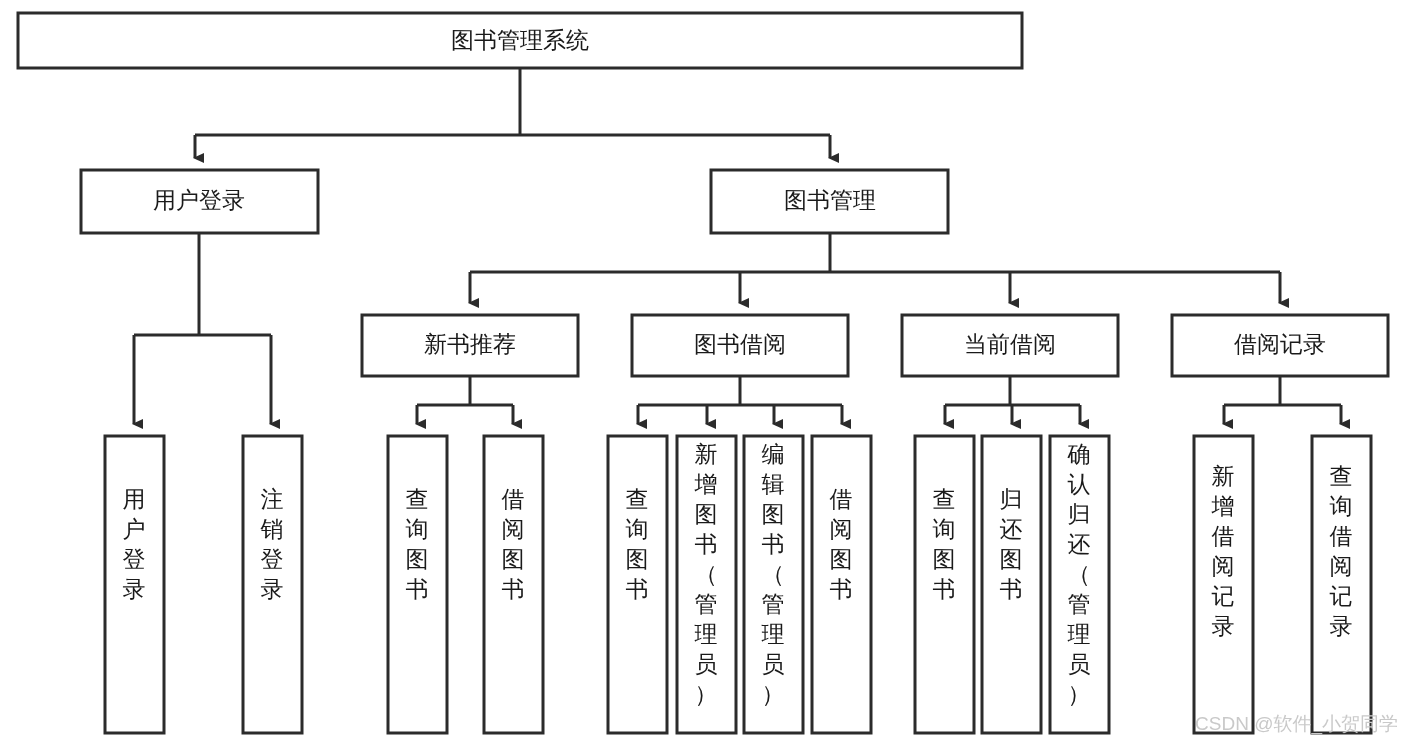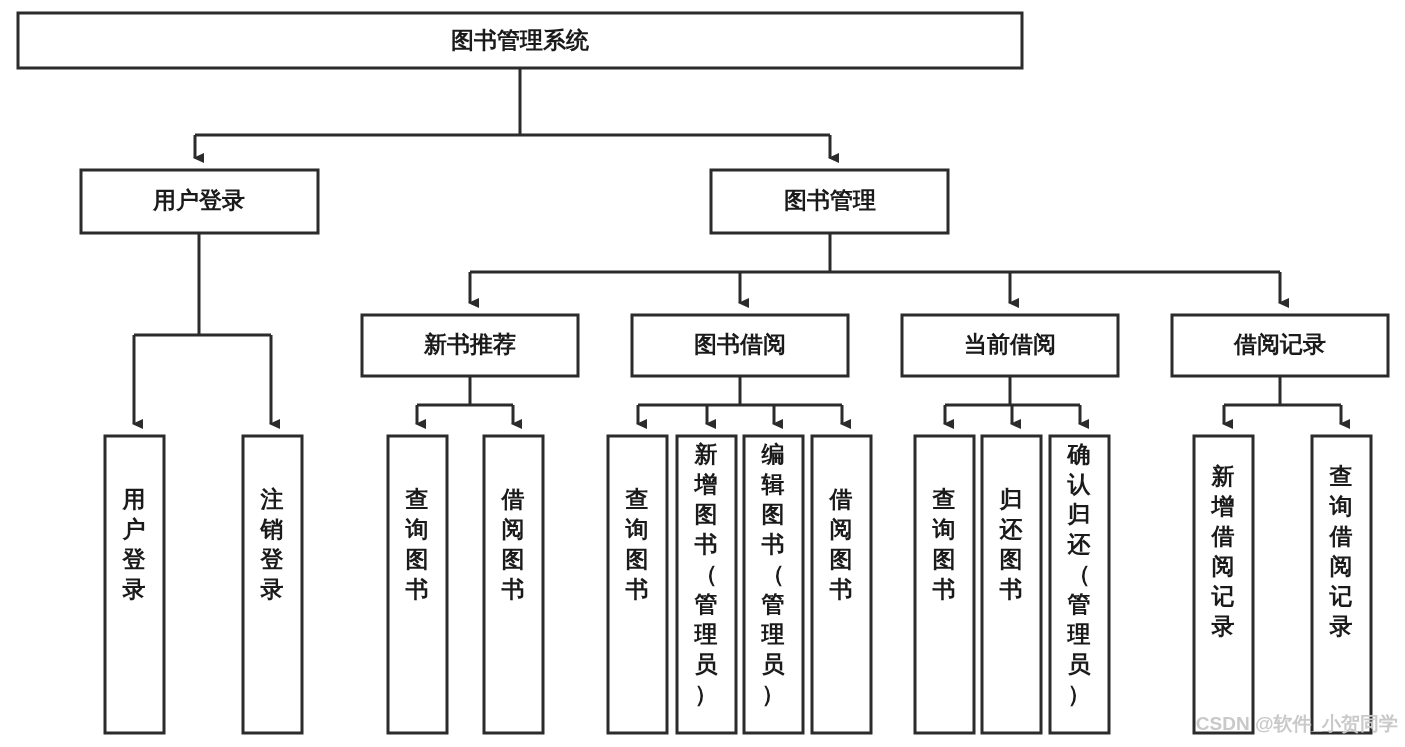--- a/index.html
+++ b/index.html
@@ -10,21 +10,20 @@
   }
   body {
     font-family: "Liberation Sans", "DejaVu Sans", sans-serif;
   }
   #diagram-root {
     position: relative;
     width: 1405px;
     height: 747px;
     background: #ffffff;
     overflow: hidden;
-    font-weight: bold;
   }
   svg#tree-svg {
     position: absolute;
     top: 0;
     left: 0;
     width: 1405px;
     height: 747px;
     display: block;
   }
   .node-box {

